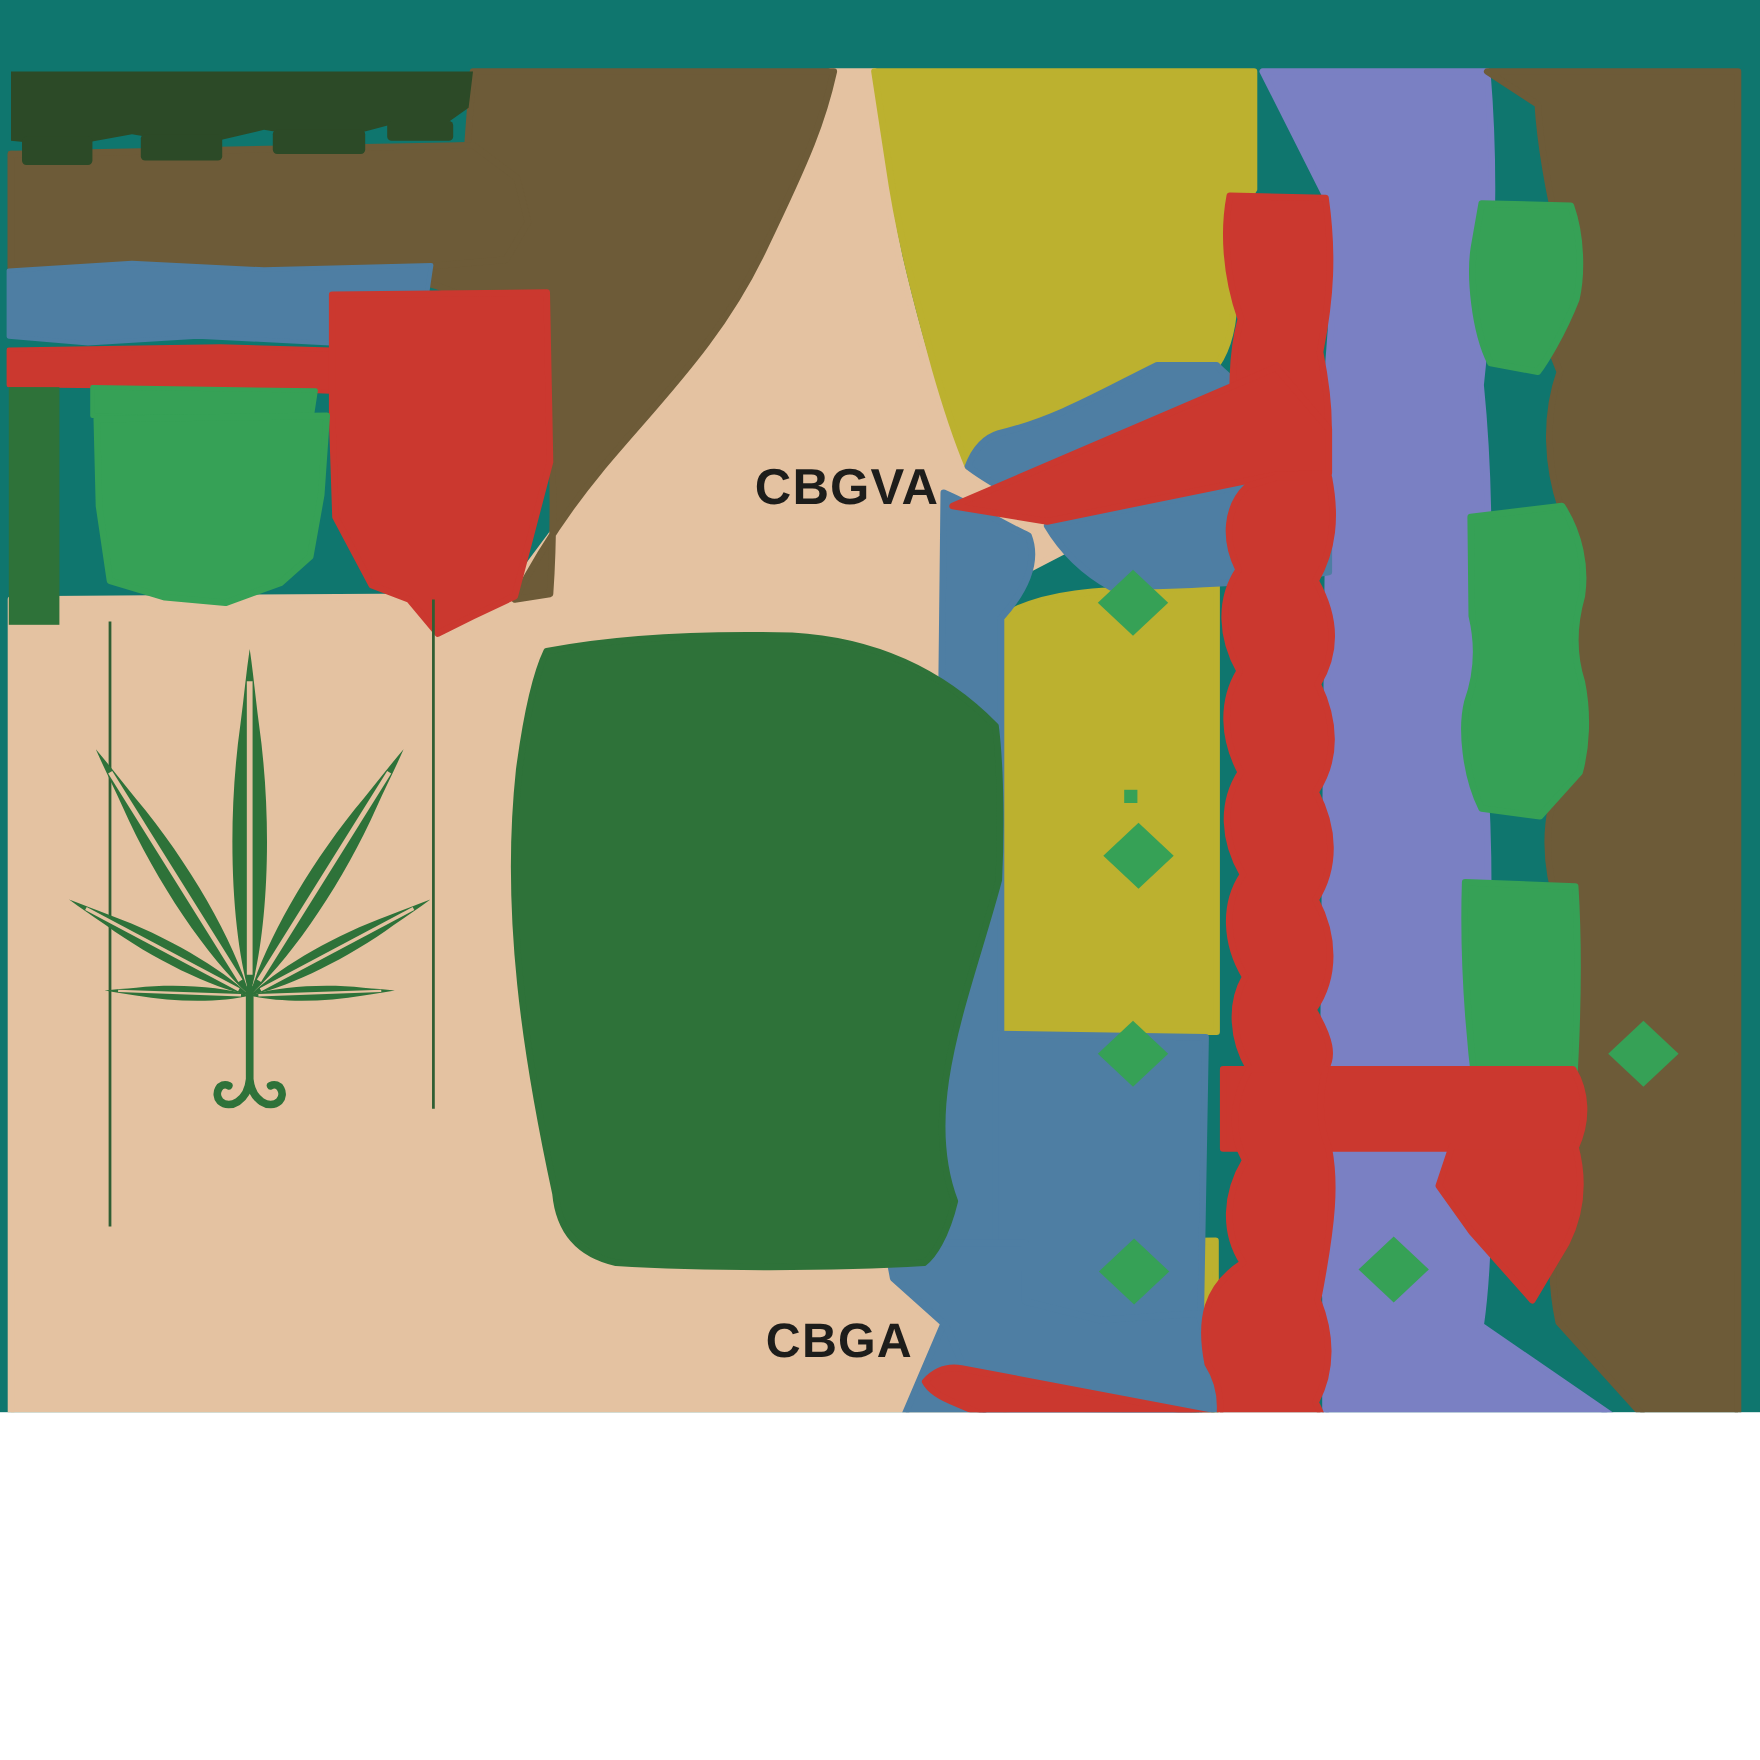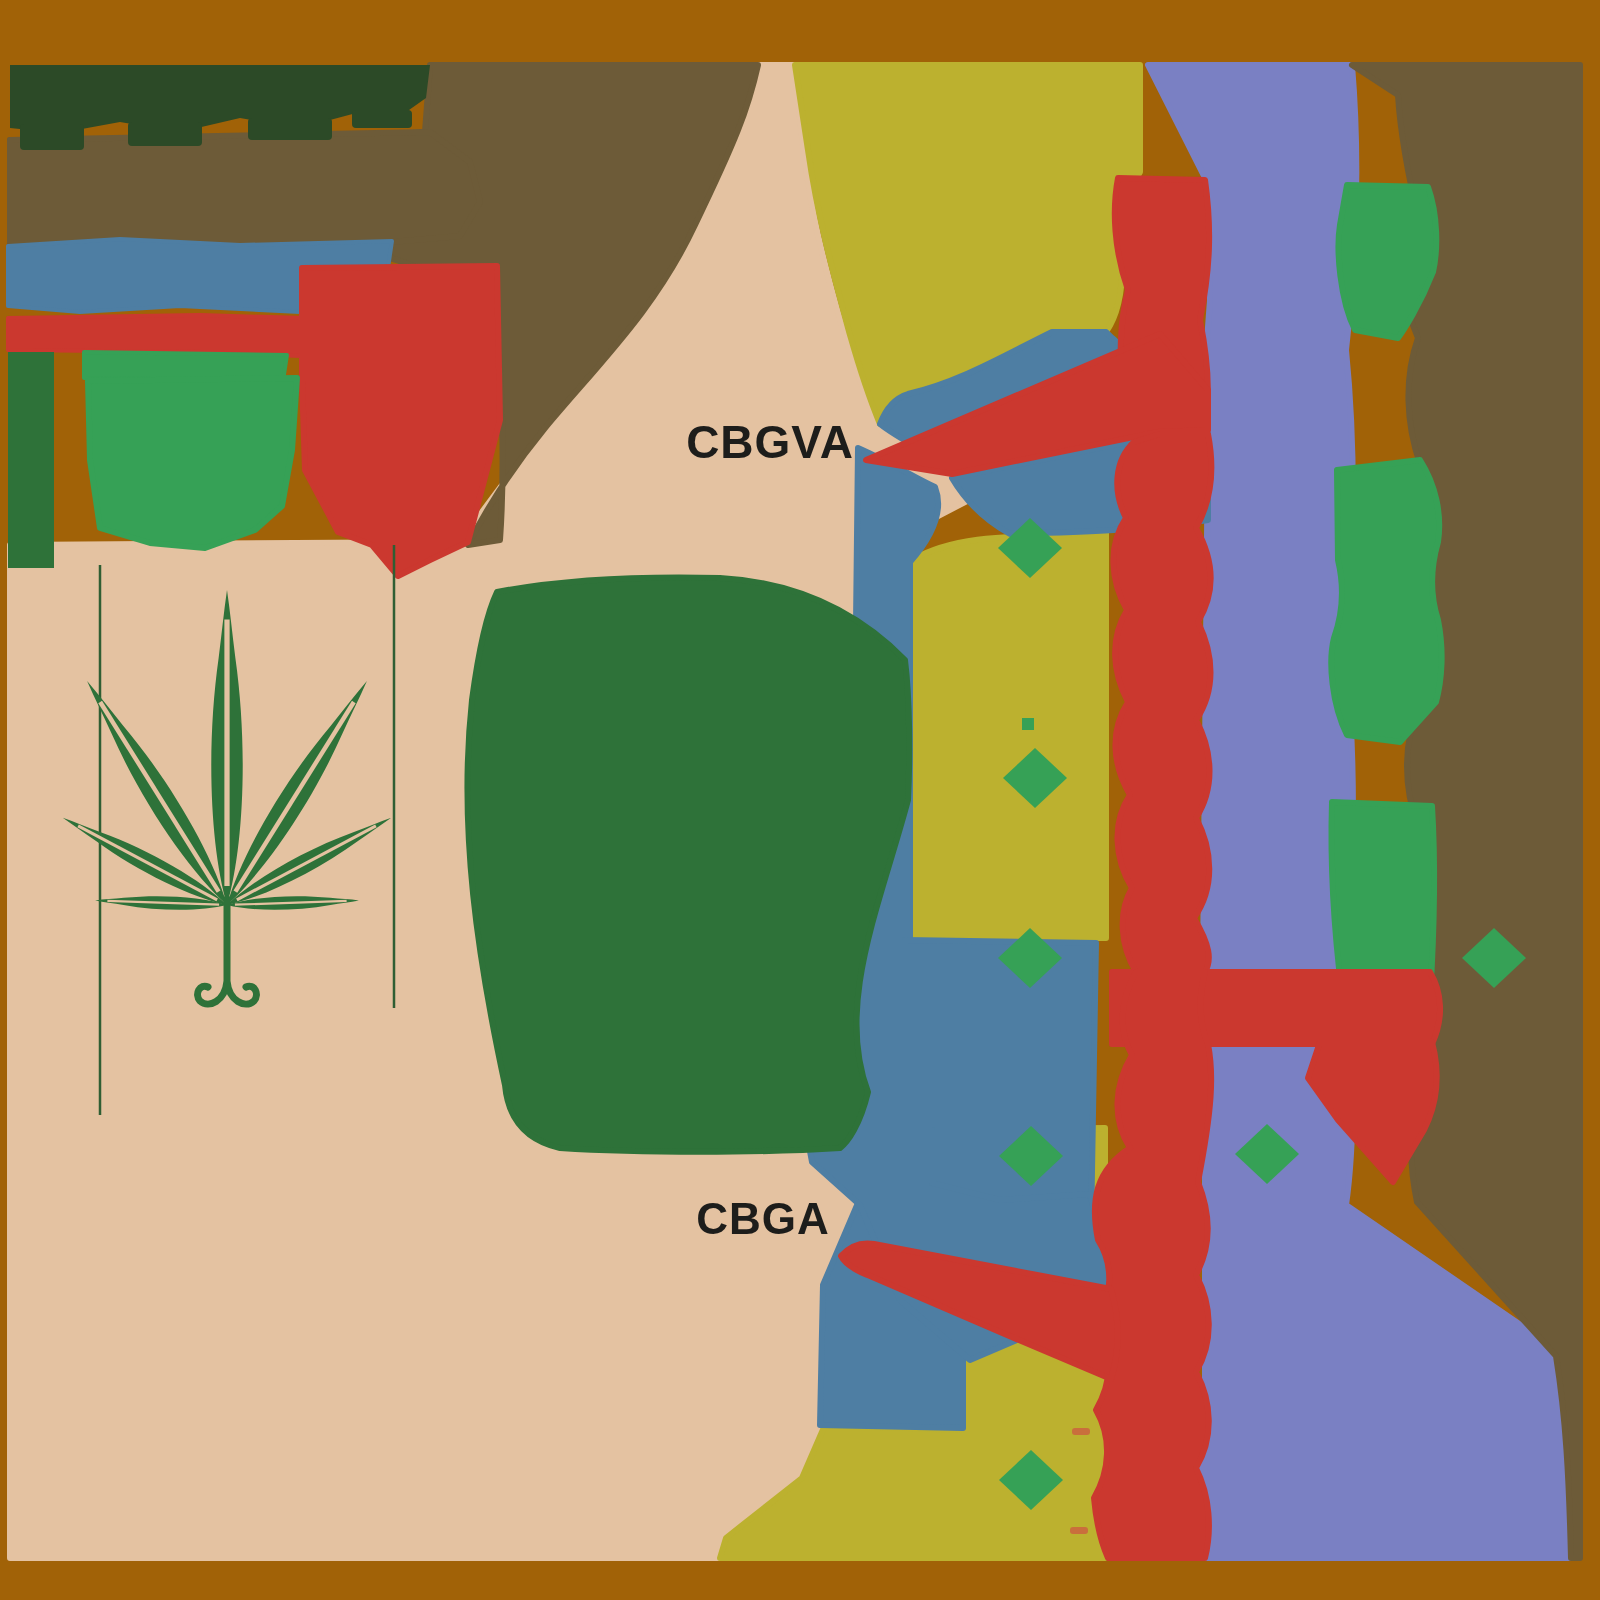--- a/index.html
+++ b/index.html
@@ -1,16 +1,16 @@
 <!DOCTYPE html>
 <html><head>
 <meta charset="utf-8">
 <style>
   html,body{margin:0;padding:0;background:#ffffff;}
-  .stage{position:relative;width:1600px;height:1600px;background:#a16207;overflow:hidden;
+  .stage{position:relative;width:1600px;height:1284px;background:#0f766e;overflow:hidden;
          font-family:"Liberation Sans", sans-serif;}
   svg{position:absolute;left:0;top:0;}
   text.node-label{font-family:"Liberation Sans", sans-serif;font-weight:bold;
                   letter-spacing:1px;fill:#1d1d1b;}
 </style>
 </head>
 <body>
 
 <div class="stage">
 <svg width="1600" height="1600" viewBox="0 0 1600 1600">

